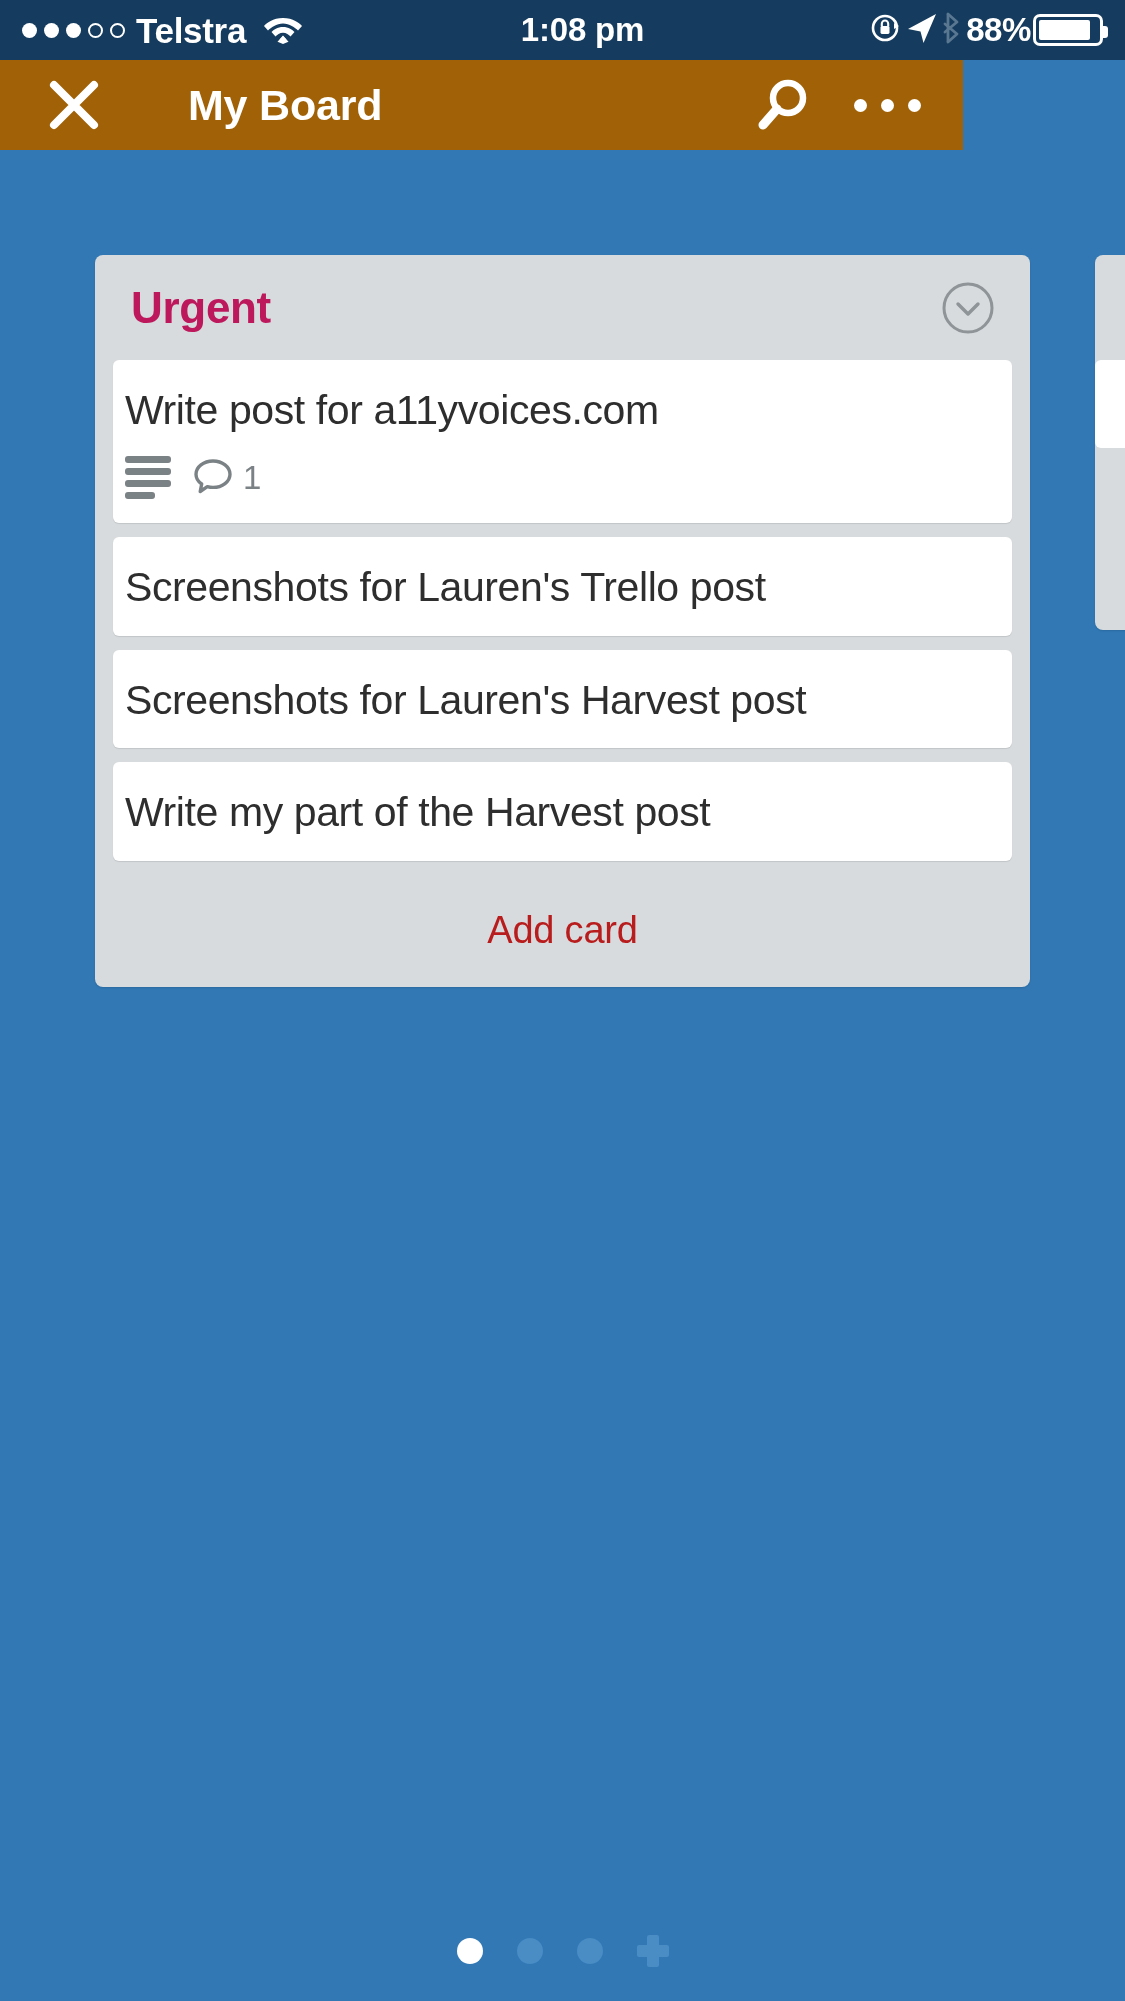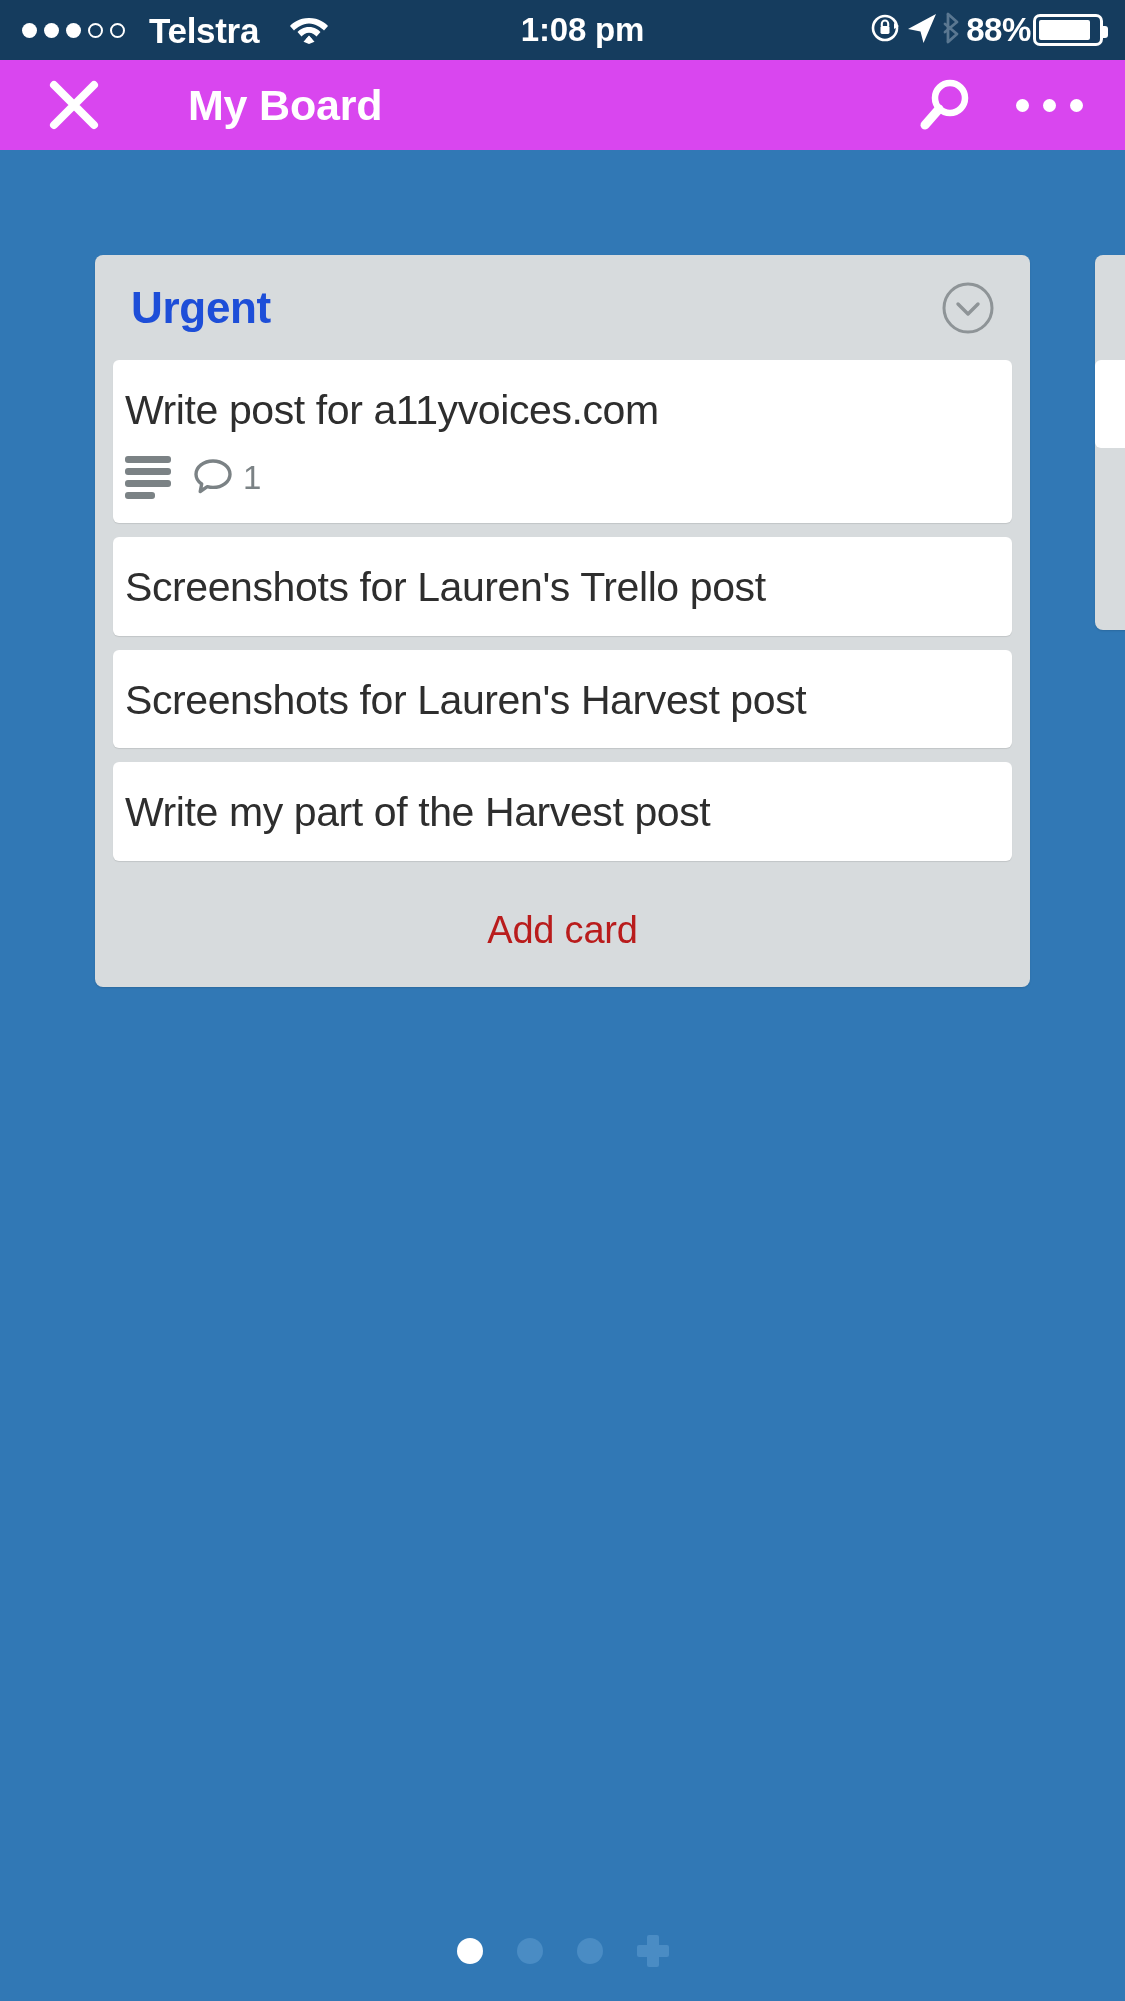--- a/index.html
+++ b/index.html
@@ -10,21 +10,21 @@
     overflow:hidden;
   }
   #screen { position:relative; width:1125px; height:2001px; background:#3178b5; }
 
   
   .statusbar{
     position:absolute; top:0; left:0; width:1125px; height:60px;
     background:#153c5e; color:#ffffff;
     display:flex; align-items:center;
   }
-  .sb-left{ position:absolute; left:22px; top:0; height:60px; display:flex; align-items:center; gap:24px; }
+  .sb-left{ position:absolute; left:22px; top:0; height:60px; display:flex; align-items:center; gap:11px; }
   .sig-dots{ display:flex; align-items:center; gap:7px; }
   .sig-dot{ width:15px; height:15px; border-radius:50%; }
   .sig-dot.on{ background:#ffffff; }
   .sig-dot.off{ background:transparent; border:2.2px solid #ffffff; }
   .carrier{ font-size:35px; font-weight:600; letter-spacing:-0.3px; line-height:1; }
   .wifi{ margin-left:6px; }
 
   .sb-center{
     position:absolute; left:0; width:1125px; top:0; height:60px;
     display:flex; align-items:center; justify-content:center;padding-left:40px;
@@ -38,22 +38,22 @@
     position:relative; display:flex; align-items:center; padding:3px;
   }
   .battery:after{
     content:""; position:absolute; right:-8px; top:9px; width:5px; height:12px;
     background:#ffffff; border-radius:0 3px 3px 0;
   }
   .batt-fill{ height:100%; width:88%; background:#ffffff; border-radius:2px; }
 
   
   .navbar{
-    position:absolute; top:60px; left:0; width:1125px; height:90px;
-    background:#d946ef;
+    position:absolute; top:60px; left:0; width:963px; height:90px;
+    background:#a16207;
   }
   .nav-close{
     position:absolute; left:46px; top:50%; transform:translateY(-50%);
     width:56px; height:56px; cursor:pointer;
   }
   .nav-title{
     position:absolute; left:188px; top:50%; transform:translateY(-50%);
     font-size:43px; font-weight:600; color:#ffffff; letter-spacing:-0.2px;
   }
   .nav-search{
@@ -77,21 +77,21 @@
     position:absolute; top:105px; left:95px; width:935px;
     background:#d7dbdd; border-radius:8px;
     box-shadow:0 1px 2px rgba(0,0,0,0.12);
     padding-bottom:0;
   }
   .list-header{
     height:105px; display:flex; align-items:center; justify-content:space-between;
     padding:0 34px 0 36px;
   }
   .list-title{
-    font-size:44px; font-weight:700; color:#1d4ed8; letter-spacing:-0.3px;
+    font-size:44px; font-weight:700; color:#be185d; letter-spacing:-0.3px;
   }
   .list-collapse{ width:56px; height:56px; cursor:pointer; }
 
   .cards{ padding:0 18px; }
   .card{
     background:#ffffff; border-radius:6px;
     margin-bottom:14px; padding:26px 28px 24px 12px;
     box-shadow:0 1px 1px rgba(0,0,0,0.10);
     cursor:pointer;
   }

